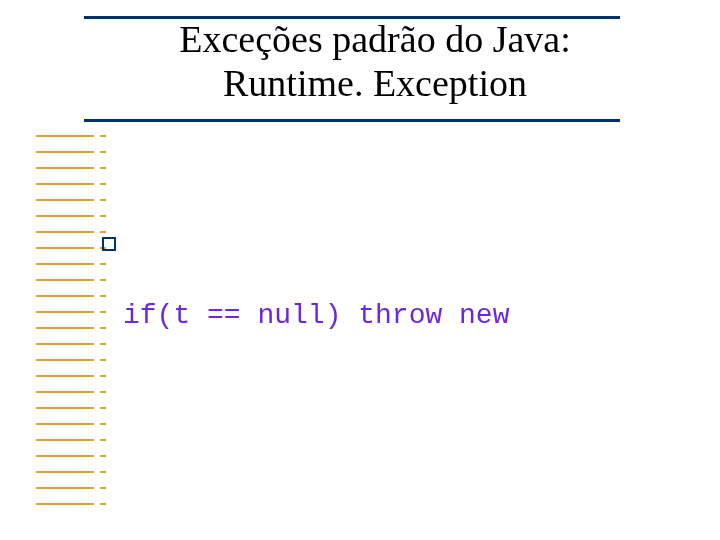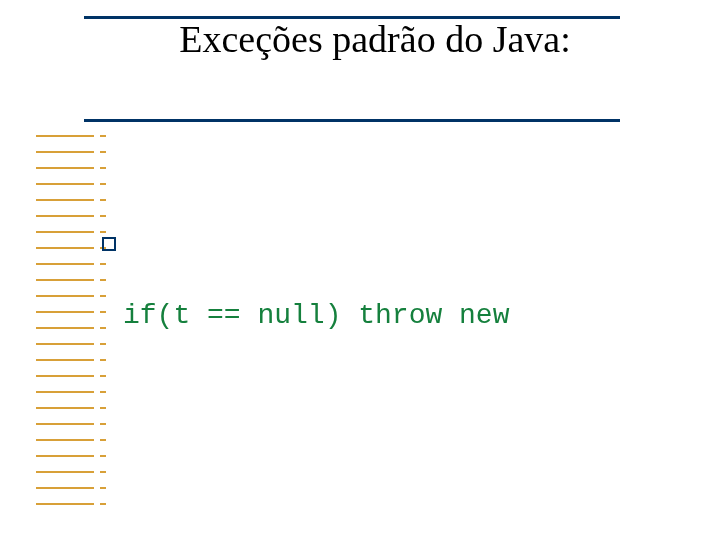--- a/index.html
+++ b/index.html
@@ -77,35 +77,36 @@
     box-sizing: border-box;
     background: transparent;
   }
   .code {
     position: absolute;
     top: 226px;
     left: 123px;
     font-family: "Courier New", Courier, monospace;
     font-size: 28px;
     line-height: 1.28;
-    color: #15803d;
+    color: #6d28d9;
     white-space: pre;
   }
   .code .line1 { display: block; }
   .code .line2 { display: block; padding-left: 50px; }
 </style>
 </head>
 <body>
 
 <div class="slide">
 
   <div class="underline-top"></div>
 
   <div class="title-block">
     <div>Exceções padrão do Java:</div>
+    <div>Runtime. Exception</div>
   </div>
 
   <div class="underline-bottom"></div>
 
   <div class="left-stripes">
     <div class="row">
         <div class="long"></div>
         <div class="gap"></div>
         <div class="short"></div>
       </div>

